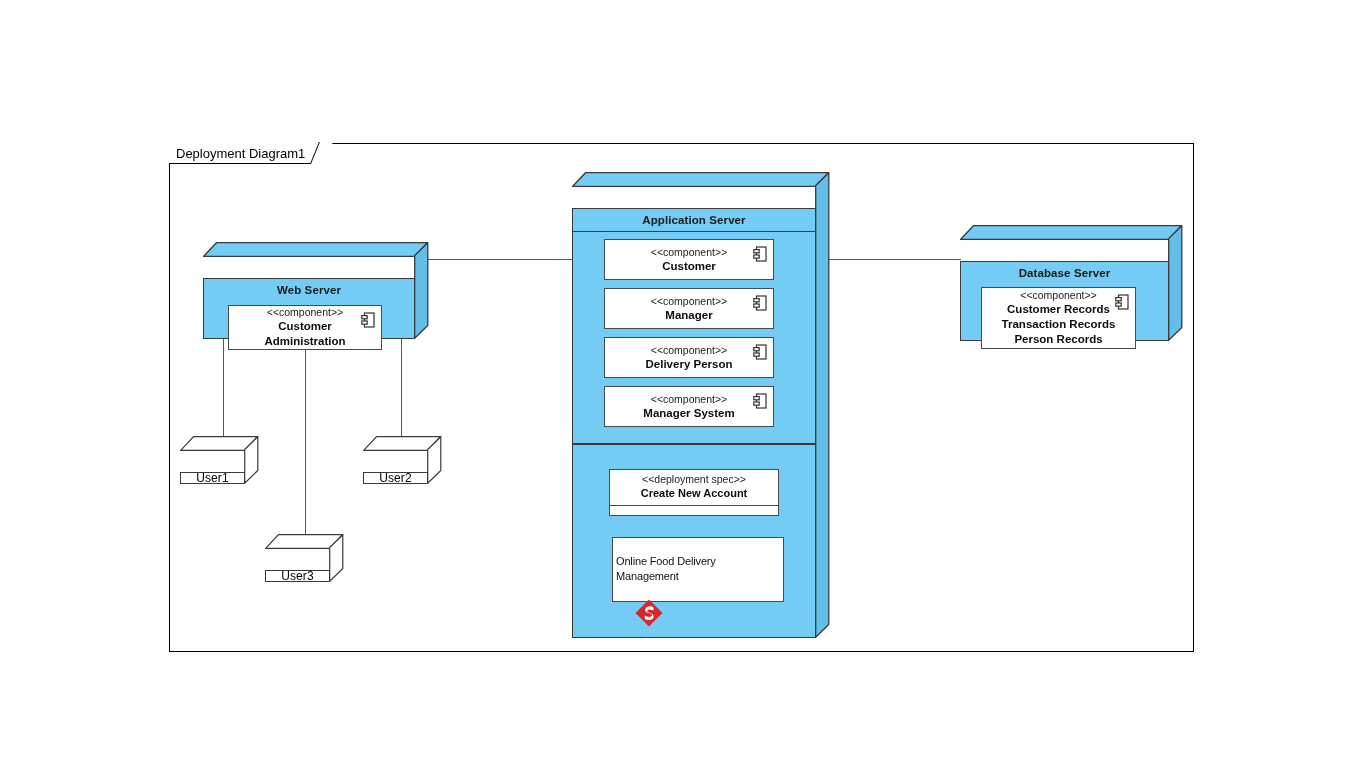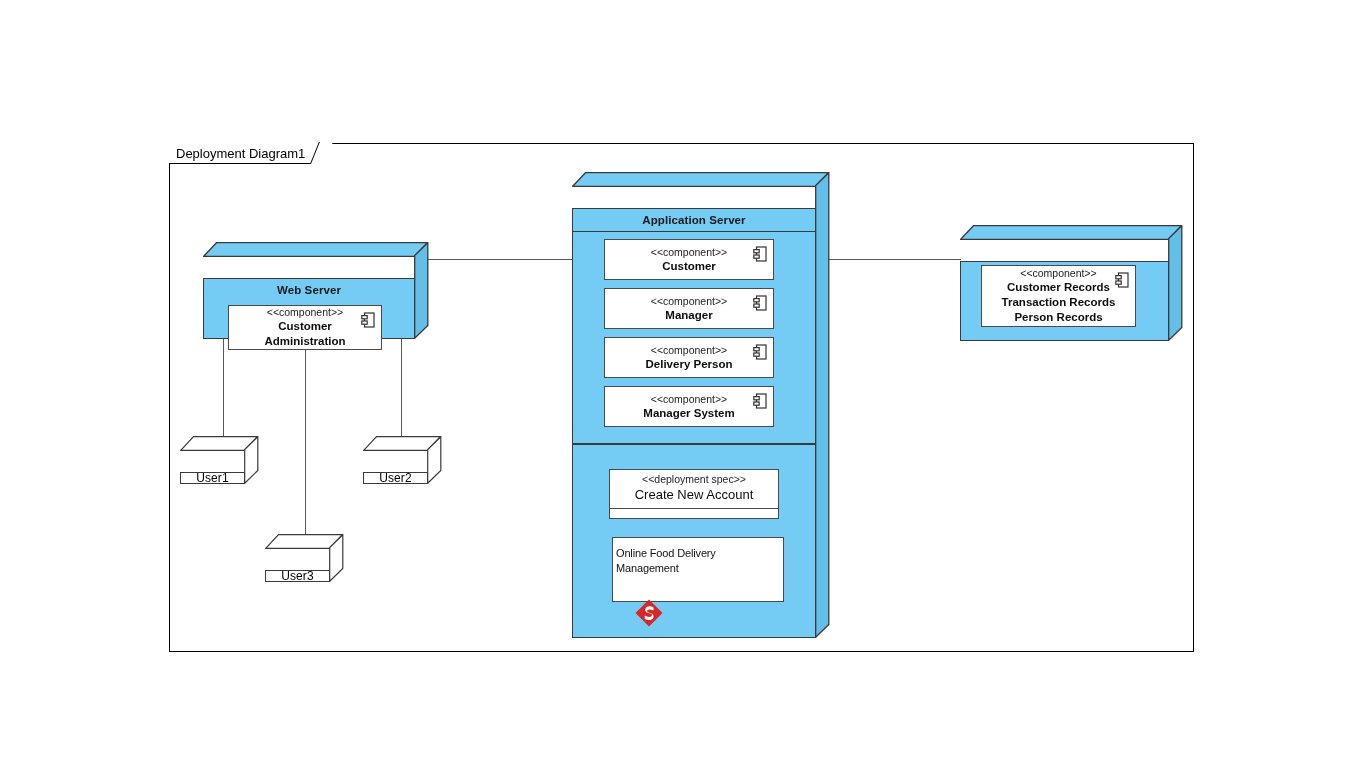--- a/index.html
+++ b/index.html
@@ -182,34 +182,34 @@
     padding: 3px 4px 4px;
     text-align: center;
     border-bottom: 1.4px solid #4a4a4a;
   }
   .depspec .ds-stereo {
     font-size: 10.5px;
     color: #222;
     line-height: 1.3;
   }
   .depspec .ds-name {
-    font-size: 13px;
-    font-weight: normal;
+    font-size: 11px;
+    font-weight: bold;
     color: #0d0d0d;
     line-height: 1.35;
   }
   .depspec .ds-body { height: 9px; }
 
   
   .notebox {
     position: absolute;
     background: #ffffff;
     border: 1.4px solid #4a4a4a;
     box-sizing: border-box;
-    padding: 8px 2px 0 3px;
+    padding: 16px 2px 0 3px;
     font-size: 11px;
     color: #111;
     letter-spacing: -0.15px;
     line-height: 1.35;
   }
 
   
   .watermark {
     position: absolute;
     left: 634px;
@@ -368,20 +368,21 @@
       <svg width="222" height="15" viewBox="0 0 222 15">
         <polygon points="0.7,14.3 13.5,0.7 221.3,0.7 208.5,14.3" fill="#74ccf4" stroke="#3a3a3a" stroke-width="1.3"></polygon>
       </svg>
     </div>
     <div class="side">
       <svg width="15" height="116" viewBox="0 0 15 116">
         <polygon points="0.7,13.5 13.8,0.7 13.8,102.5 0.7,115.3" fill="#63bfe8" stroke="#3a3a3a" stroke-width="1.3"></polygon>
       </svg>
     </div>
     <div class="face">
+      <div class="node-title">Database Server</div>
       <div class="node-body">
         <div class="comp" style="left:20px; top:3px; width:155px; height:62px;">
           <span class="comp-icon">
             <svg width="14" height="16" viewBox="0 0 14 16">
               <rect x="3.5" y="1" width="9.5" height="14" fill="#fff" stroke="#333" stroke-width="1.2"></rect>
               <rect x="0.8" y="3.6" width="5.4" height="3.2" fill="#fff" stroke="#333" stroke-width="1.2"></rect>
               <rect x="0.8" y="9" width="5.4" height="3.2" fill="#fff" stroke="#333" stroke-width="1.2"></rect>
             </svg>
           </span>
           <div class="stereo">&lt;&lt;component&gt;&gt;</div>

